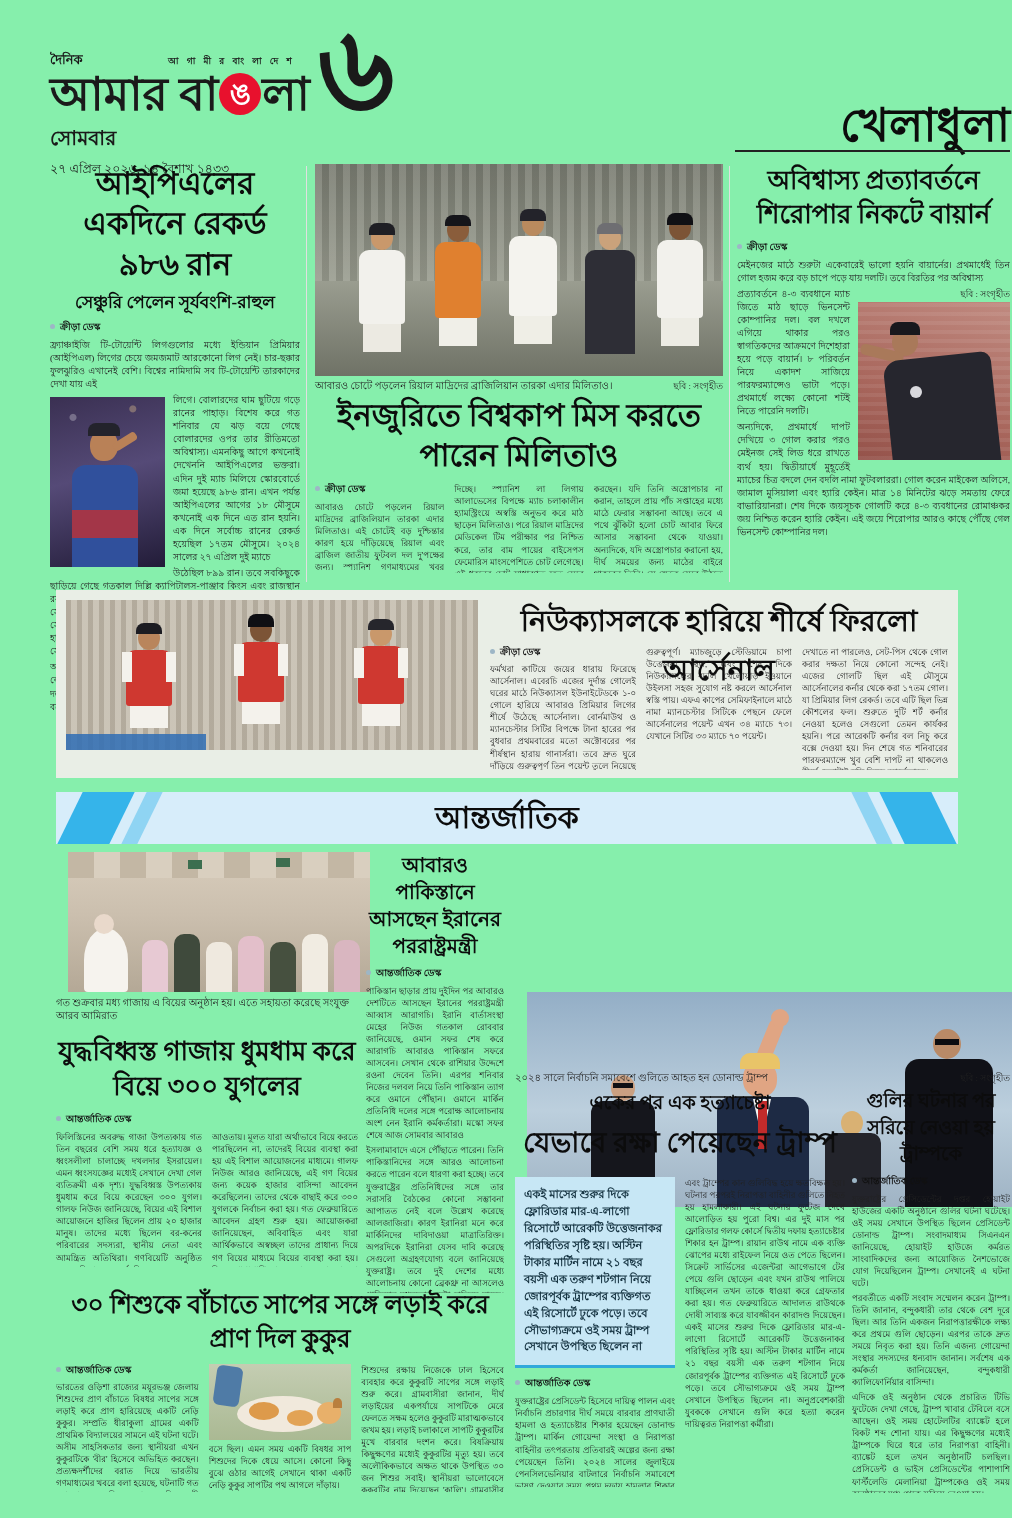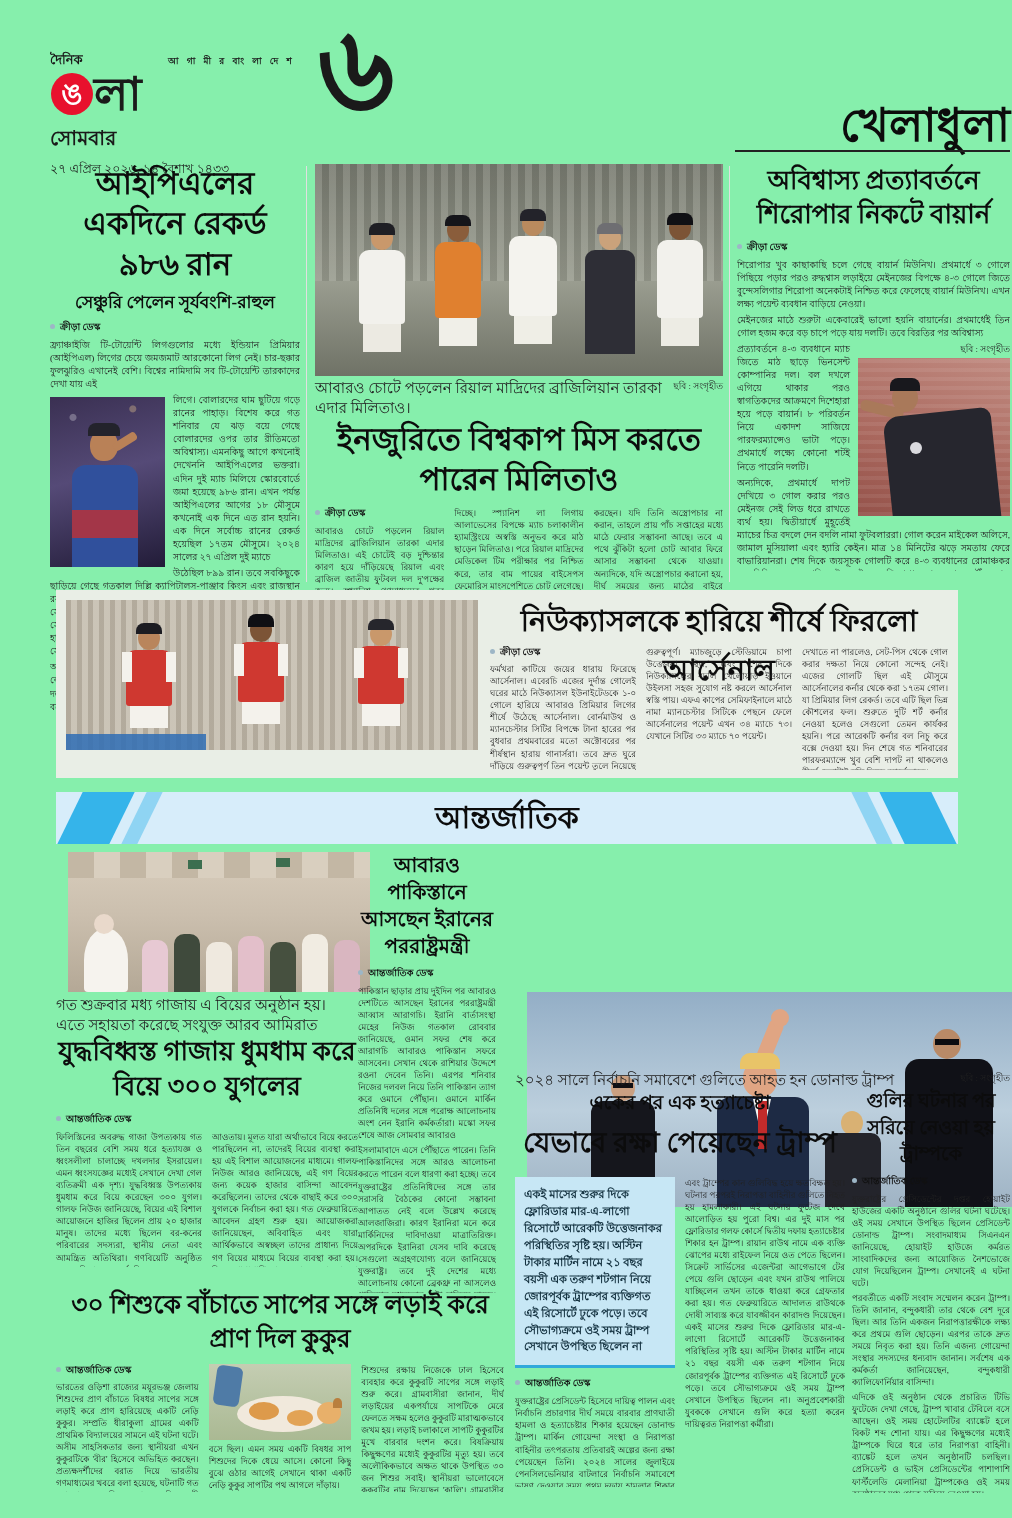--- a/index.html
+++ b/index.html
@@ -5,21 +5,21 @@
   html,body{margin:0;padding:0;background:#8e8e8e;}
   .page{position:relative;width:1012px;height:1518px;margin:0 auto;background:#86efac;
         font-family:"Liberation Serif","DejaVu Serif",serif;color:#1a1a1a;overflow:hidden;padding-left:12px;}
   .abs{position:absolute;}
   .hl{font-weight:bold;color:#0c0c0c;text-align:center;}
   .body-text{font-size:9.2px;line-height:1.42;text-align:justify;color:#222;}
   .body-text p{margin:0 0 3px 0;}
   .sm{font-size:8.6px;line-height:1.4;}
   .byline{font-size:9.5px;font-weight:bold;color:#111;margin:3px 0 4px 0;}
   .bdot{display:inline-block;width:5px;height:5px;border-radius:50%;background:#9db6c6;margin-right:5px;vertical-align:1px;}
-  .caption{font-size:15px;color:#222;line-height:1.3;}
+  .caption{font-size:10px;color:#222;line-height:1.3;}
   .credit{font-size:9px;color:#222;}
   .cols{display:flex;gap:10px;}
   .col{flex:1;overflow:hidden;}
   .photo{position:relative;overflow:hidden;background:#999;}
   .vline{position:absolute;width:1px;background:#e0e0e0;}
   .clip{overflow:hidden;}
   .logo-circle{display:inline-flex;width:42px;height:42px;border-radius:50%;background:#e8112d;color:#fff;
                align-items:center;justify-content:center;font-size:29px;font-weight:bold;vertical-align:6px;margin:0 1px;}
   .greenband{background:#e9eee6;}
   .bluebanner{background:#d7edfa;}
@@ -30,21 +30,21 @@
 </style>
 </head>
 <body>
 
 <div class="page">
 
   <div class="abs" style="left:50px;top:50px;width:280px;">
     <div style="font-size:13px;font-weight:bold;">দৈনিক</div>
     <div class="abs" style="left:118px;top:4px;font-size:9px;font-weight:bold;letter-spacing:3px;white-space:nowrap;">আ গা মী র  বাং লা দে শ</div>
     <div style="font-size:46px;font-weight:bold;line-height:1.05;white-space:nowrap;">
-      <span class="logo-circle">
+      <span>আমার বা</span><span class="logo-circle">
           <span>ঙ</span>
         </span><span>লা</span>
     </div>
     <div style="font-size:20px;font-weight:bold;margin-top:4px;">সোমবার</div>
     <div style="font-size:12.5px;margin-top:4px;font-family:Liberation Serif, serif;">২৭ এপ্রিল ২০২৬, ১৪ বৈশাখ ১৪৩৩</div>
   </div>
 
   <div class="abs" style="left:296px;top:6px;width:120px;font-size:118px;font-weight:bold;line-height:1.1;text-align:center;">৬</div>
 
   <div class="abs hl" style="left:700px;top:90px;width:310px;font-size:46px;text-align:right;">খেলাধুলা</div>
@@ -122,21 +122,20 @@
       <div class="col body-text sm">
         <p>করছেন। যদি তিনি অস্ত্রোপচার না করান, তাহলে প্রায় পাঁচ সপ্তাহের মধ্যে মাঠে ফেরার সম্ভাবনা আছে। তবে এ পথে ঝুঁকিটা হলো চোট আবার ফিরে আসার সম্ভাবনা থেকে যাওয়া। অন্যদিকে, যদি অস্ত্রোপচার করানো হয়, দীর্ঘ সময়ের জন্য মাঠের বাইরে থাকবেন তিনি। সে ক্ষেত্রে সেরে উঠতে চার থেকে ছয় মাস পর্যন্ত সময় লাগতে পারে, যা তাকে বিশ্বকাপ থেকে প্রায় নিশ্চিতভাবেই ছিটকে দেবে।</p>
       </div>
     </div>
   </div>
 
   <div class="abs" style="left:737px;top:164px;width:273px;">
     <div class="hl" style="font-size:26px;line-height:1.3;">অবিশ্বাস্য প্রত্যাবর্তনে শিরোপার নিকটে বায়ার্ন</div>
     <div class="byline" style="margin-top:8px;"><span class="bdot"></span><span>ক্রীড়া ডেস্ক</span></div>
     <div class="body-text clip" style="height:312px;">
-      <p>শিরোপার খুব কাছাকাছি চলে গেছে বায়ার্ন মিউনিখ। প্রথমার্ধে ৩ গোলে পিছিয়ে পড়ার পরও রুদ্ধশ্বাস লড়াইয়ে মেইনজের বিপক্ষে ৪-৩ গোলে জিতে বুন্দেসলিগার শিরোপা অনেকটাই নিশ্চিত করে ফেলেছে বায়ার্ন মিউনিখ। এখন লক্ষ্য পয়েন্ট ব্যবধান বাড়িয়ে নেওয়া।</p>
       <p>মেইনজের মাঠে শুরুটা একেবারেই ভালো হয়নি বায়ার্নের। প্রথমার্ধেই তিন গোল হজম করে বড় চাপে পড়ে যায় দলটি। তবে বিরতির পর অবিশ্বাস্য</p>
       <div style="float:right;width:152px;margin:0 0 4px 8px;">
         <div class="credit" style="text-align:right;margin-bottom:2px;">ছবি : সংগৃহীত</div>
         <div class="photo" style="width:152px;height:158px;background:linear-gradient(200deg,#c08a80 0%,#a9675d 60%,#94524a 100%);">
           <div class="abs" style="inset:0;background:repeating-linear-gradient(0deg,rgba(255,255,255,.07) 0 4px,transparent 4px 9px);"></div>
           <div class="abs" style="left:34px;top:26px;width:26px;height:28px;border-radius:50%;background:#a9795a;"></div>
           <div class="abs" style="left:32px;top:20px;width:30px;height:13px;border-radius:8px 8px 0 0;background:#18181d;"></div>
           <div class="abs" style="left:2px;top:46px;width:44px;height:11px;border-radius:5px;background:#a9795a;transform:rotate(14deg);"></div>
           <div class="abs" style="left:30px;top:54px;width:108px;height:112px;border-radius:16px 10px 0 0;background:#26262e;transform:rotate(-6deg);"></div>
           <div class="abs" style="left:52px;top:84px;width:12px;height:12px;border-radius:50%;background:#d9d9de;"></div>
@@ -222,21 +221,21 @@
     <div class="cols" style="height:136px;margin-top:2px;">
       <div class="col body-text sm">
           <p>ফিলিস্তিনের অবরুদ্ধ গাজা উপত্যকায় গত তিন বছরের বেশি সময় ধরে হত্যাযজ্ঞ ও ধ্বংসলীলা চালাচ্ছে দখলদার ইসরায়েল। এমন ধ্বংসযজ্ঞের মধ্যেই সেখানে দেখা গেল ব্যতিক্রমী এক দৃশ্য। যুদ্ধবিধ্বস্ত উপত্যকায় ধুমধাম করে বিয়ে করেছেন ৩০০ যুগল। গালফ নিউজ জানিয়েছে, বিয়ের এই বিশাল আয়োজনে হাজির ছিলেন প্রায় ২০ হাজার মানুষ। তাদের মধ্যে ছিলেন বর-কনের পরিবারের সদস্যরা, স্থানীয় নেতা এবং আমন্ত্রিত অতিথিরা। গণবিয়েটি অনুষ্ঠিত হয়েছে বিশেষ এক কর্মসূচির</p>
         </div>
       <div class="col body-text sm">
           <p>আওতায়। মূলত যারা অর্থাভাবে বিয়ে করতে পারছিলেন না, তাদেরই বিয়ের ব্যবস্থা করা হয় এই বিশাল আয়োজনের মাধ্যমে। গালফ নিউজ আরও জানিয়েছে, এই গণ বিয়ের জন্য কয়েক হাজার বাসিন্দা আবেদন করেছিলেন। তাদের থেকে বাছাই করে ৩০০ যুগলকে নির্বাচন করা হয়। গত ফেব্রুয়ারিতে আবেদন গ্রহণ শুরু হয়। আয়োজকরা জানিয়েছেন, অবিবাহিত এবং যারা আর্থিকভাবে অস্বচ্ছল তাদের প্রাধান্য দিয়ে গণ বিয়ের মাধ্যমে বিয়ের ব্যবস্থা করা হয়। বিয়ের পাশাপাশি তাদের আরও সহায়তা করা হয়। দেওয়া হয় বিভিন্ন উপহার। কোরআন তেলাওয়াতের মাধ্যমে আয়োজনটি শুরু হয়। এরপর একে একে পড়ানো হয় বিয়ে। এতে ফিলিস্তিনি সংস্কৃতিকে প্রাধান্য দেওয়া হয়। অনুষ্ঠানে আমিরাত ও ফিলিস্তিনের জাতীয় সংগীতও বাজানো হয়।</p>
         </div>
     </div>
   </div>
 
-  <div class="abs" style="left:358px;top:852px;width:138px;">
+  <div class="abs" style="left:366px;top:852px;width:138px;">
     <div class="hl" style="font-size:20px;line-height:1.35;">আবারও পাকিস্তানে আসছেন ইরানের পররাষ্ট্রমন্ত্রী</div>
     <div class="byline" style="margin-top:6px;"><span class="bdot"></span><span>আন্তর্জাতিক ডেস্ক</span></div>
     <div class="body-text sm clip" style="height:308px;">
       <p>পাকিস্তান ছাড়ার প্রায় দুইদিন পর আবারও দেশটিতে আসছেন ইরানের পররাষ্ট্রমন্ত্রী আব্বাস আরাগচি। ইরানি বার্তাসংস্থা মেহের নিউজ গতকাল রোববার জানিয়েছে, ওমান সফর শেষ করে আরাগচি আবারও পাকিস্তান সফরে আসবেন। সেখান থেকে রাশিয়ার উদ্দেশে রওনা দেবেন তিনি। এরপর শনিবার নিজের দলবল নিয়ে তিনি পাকিস্তান ত্যাগ করে ওমানে পৌঁছান। ওমানে মার্কিন প্রতিনিধি দলের সঙ্গে পরোক্ষ আলোচনায় অংশ নেন ইরানি কর্মকর্তারা। মস্কো সফর শেষে আজ সোমবার আবারও</p>
       <p>ইসলামাবাদে এসে পৌঁছাতে পারেন। তিনি পাকিস্তানিদের সঙ্গে আরও আলোচনা করতে পারেন বলে ধারণা করা হচ্ছে। তবে যুক্তরাষ্ট্রের প্রতিনিধিদের সঙ্গে তার সরাসরি বৈঠকের কোনো সম্ভাবনা আপাতত নেই বলে উল্লেখ করেছে আলজাজিরা। কারণ ইরানিরা মনে করে মার্কিনিদের দাবিদাওয়া মাত্রাতিরিক্ত। অপরদিকে ইরানিরা যেসব দাবি করেছে সেগুলো অগ্রহণযোগ্য বলে জানিয়েছে যুক্তরাষ্ট্র। তবে দুই দেশের মধ্যে আলোচনায় কোনো ব্রেকথ্রু না আসলেও পাকিস্তান মধ্যস্থতার চেষ্টা চালিয়ে যাচ্ছে। এতে কূটনীতির দরজা এখনো বন্ধ হয়ে যায়নি। গত শুক্রবার রাতে আরাগচির সঙ্গে প্রতিনিধি দলের অন্যান্য যেসব সদস্য এসেছিলেন তারা আবারও ইরানে ফিরে গেছেন। সেখানে তারা সরকারের সঙ্গে পরামর্শ করেছেন। আরাগচি পাকিস্তানে আসার পর ওই প্রতিনিধি দলের সদস্যরা আসবেন বলে ধারণা</p>
     </div>
   </div>
 
   <div class="photo abs" style="left:515px;top:852px;width:495px;height:215px;background:linear-gradient(180deg,#93aec6 0%,#bccfdd 55%,#9fb3c4 100%);">
     <div class="abs" style="left:60px;bottom:0;width:72px;height:132px;">

